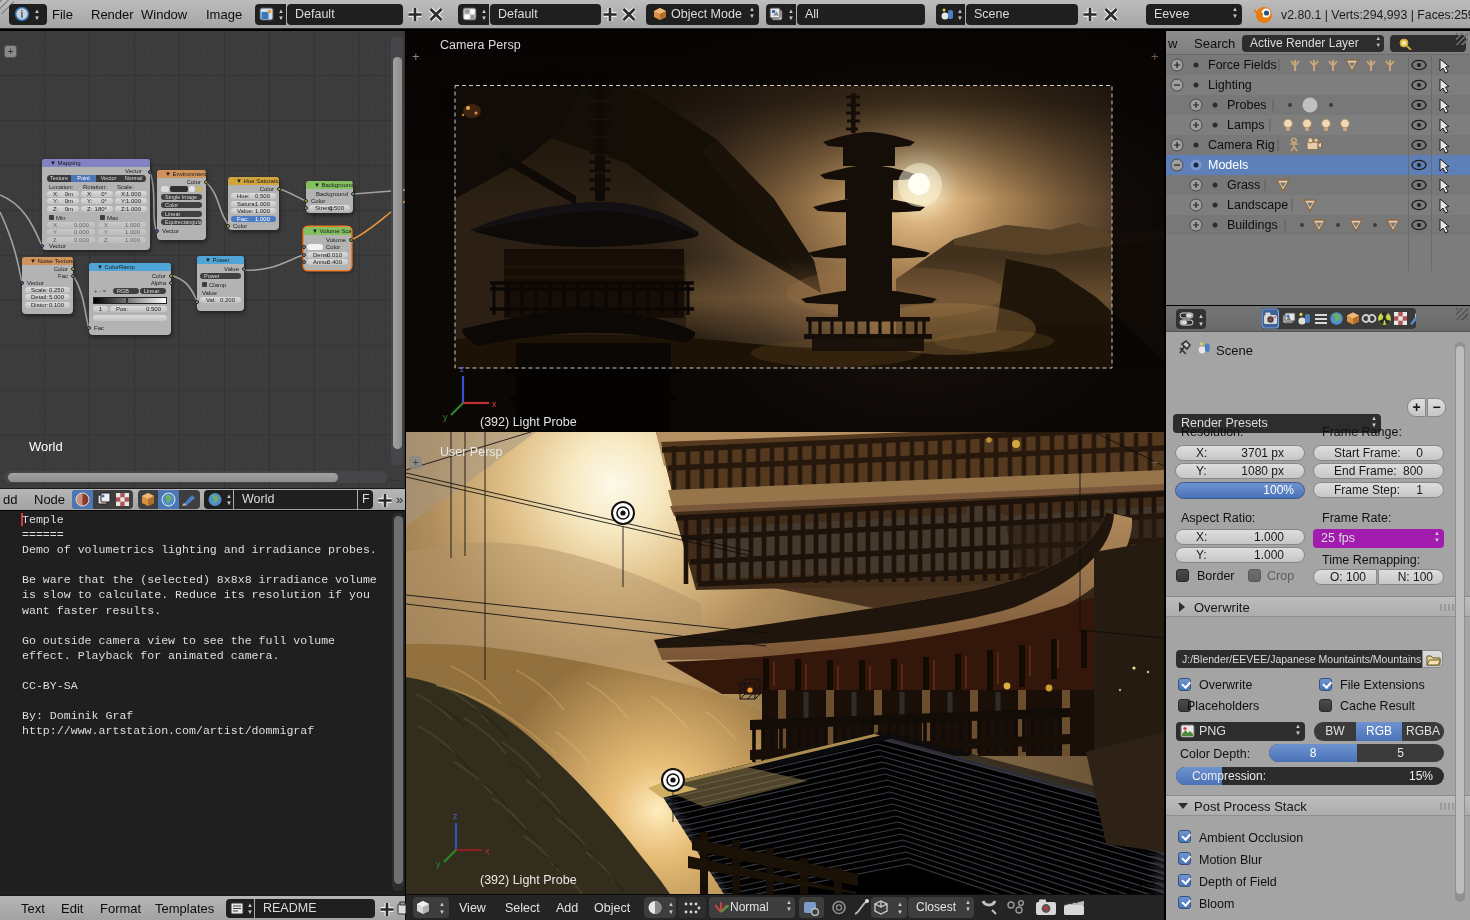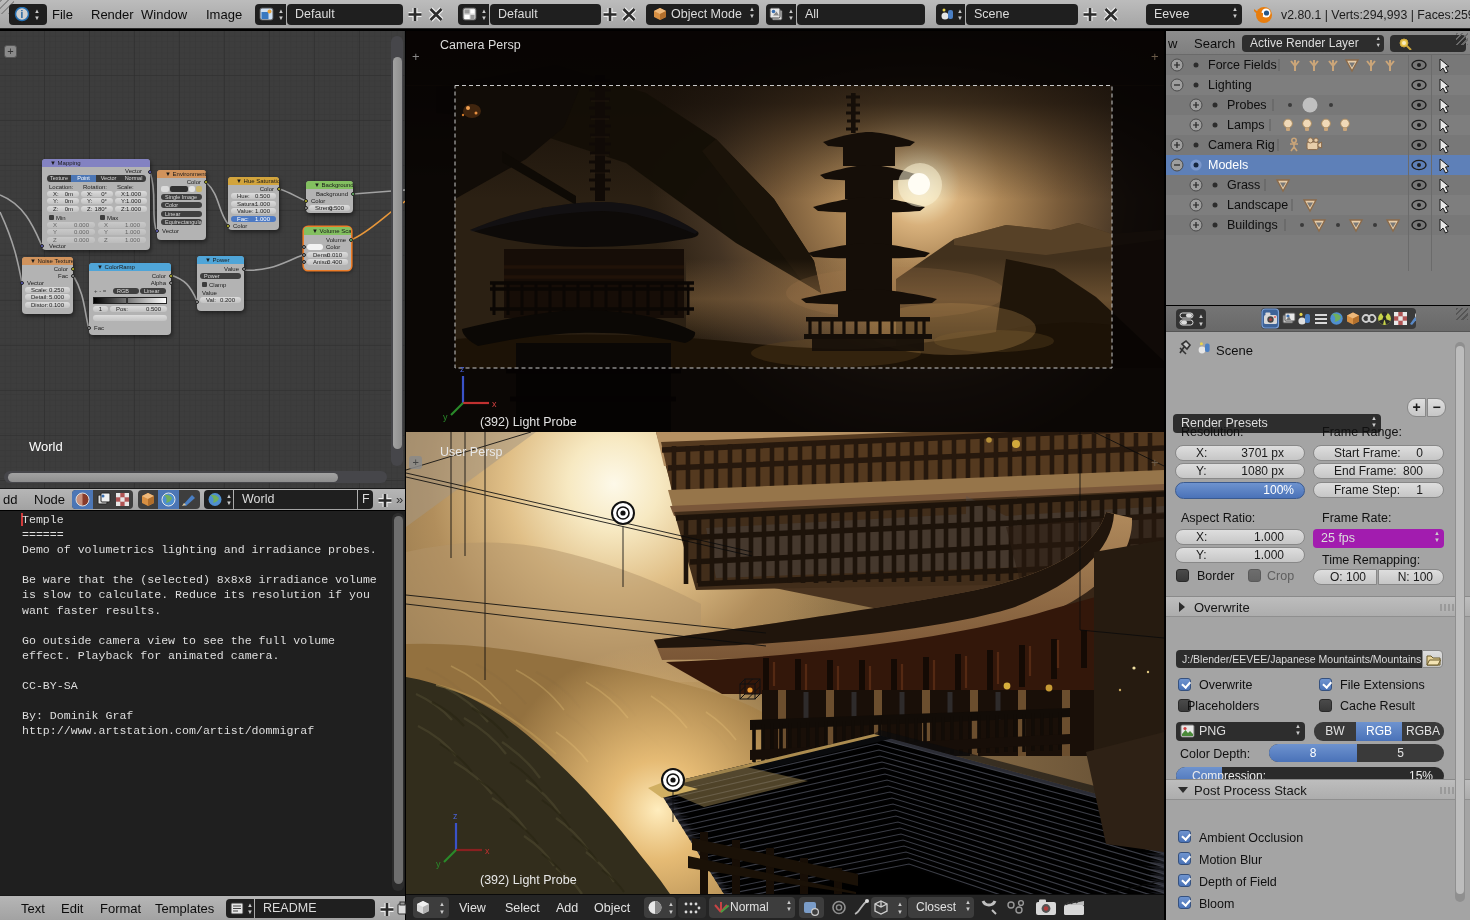--- a/index.html
+++ b/index.html
@@ -1216,21 +1216,21 @@
     <div class="abs" style="left:103px;top:438px;width:175px;height:18px;background:#3a3a3a;border-radius:9px;overflow:hidden;font-size:12px;line-height:18px;color:#e2e2e2;text-align:center">
       <div class="abs" style="left:0;top:0;width:88px;height:18px;background:linear-gradient(#6e93cf,#4a72b8);color:#fff">8</div>
       <div class="abs" style="left:88px;top:0;width:87px;height:18px">5</div>
     </div>
     <div class="abs" style="left:10px;top:461px;width:268px;height:18px;background:#2b2b2b;border-radius:9px;overflow:hidden;font-size:12px;line-height:18px;color:#ececec">
       <div class="abs" style="left:0;top:0;width:46px;height:18px;background:linear-gradient(#6e93cf,#4a72b8)"></div>
       <span style="position:absolute;left:16px">Compression:</span>
         <span style="position:absolute;right:11px">15%</span>
     </div>
 
-    <div class="phead" style="top:473px">
+    <div class="phead" style="top:489px">
         <span style="position:absolute;left:12px;top:7px;width:0;height:0;border-left:5px solid transparent;border-right:5px solid transparent;border-top:6px solid #2c2c2c"></span>
         <span style="position:absolute;left:28px;top:3px">Post Process Stack</span>
         <span class="pgrip"></span>
       </div>
     <div class="chk on" style="left:12px;top:524px"></div>
       <div class="plbl" style="left:33px;top:525px">Ambient Occlusion</div>
     <div class="chk on" style="left:12px;top:546px"></div>
       <div class="plbl" style="left:33px;top:547px">Motion Blur</div>
     <div class="chk on" style="left:12px;top:568px"></div>
       <div class="plbl" style="left:33px;top:569px">Depth of Field</div>

